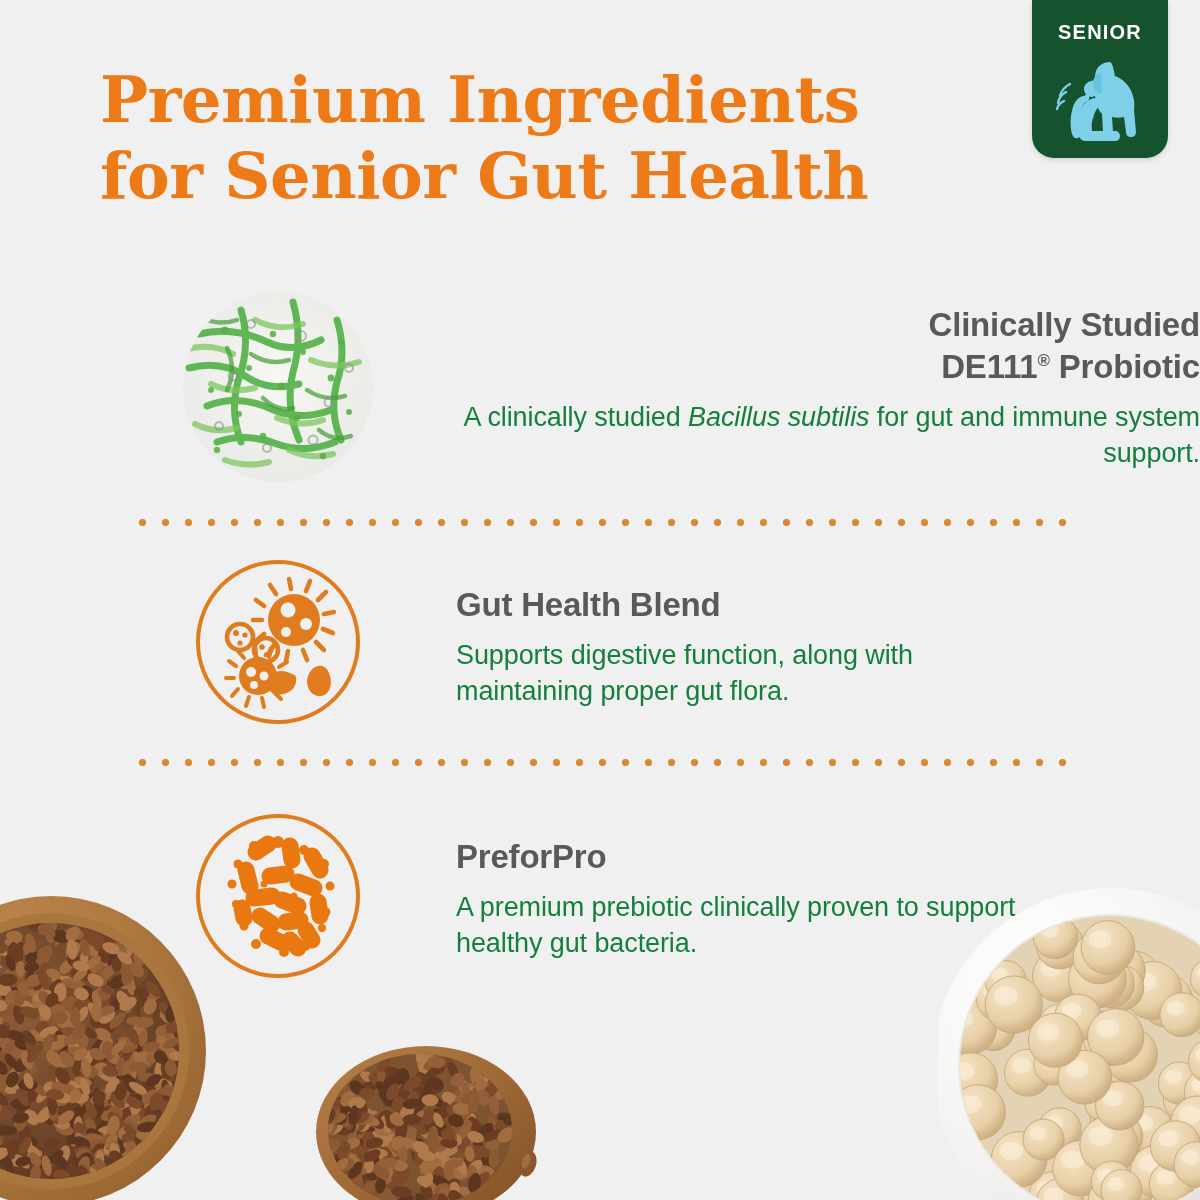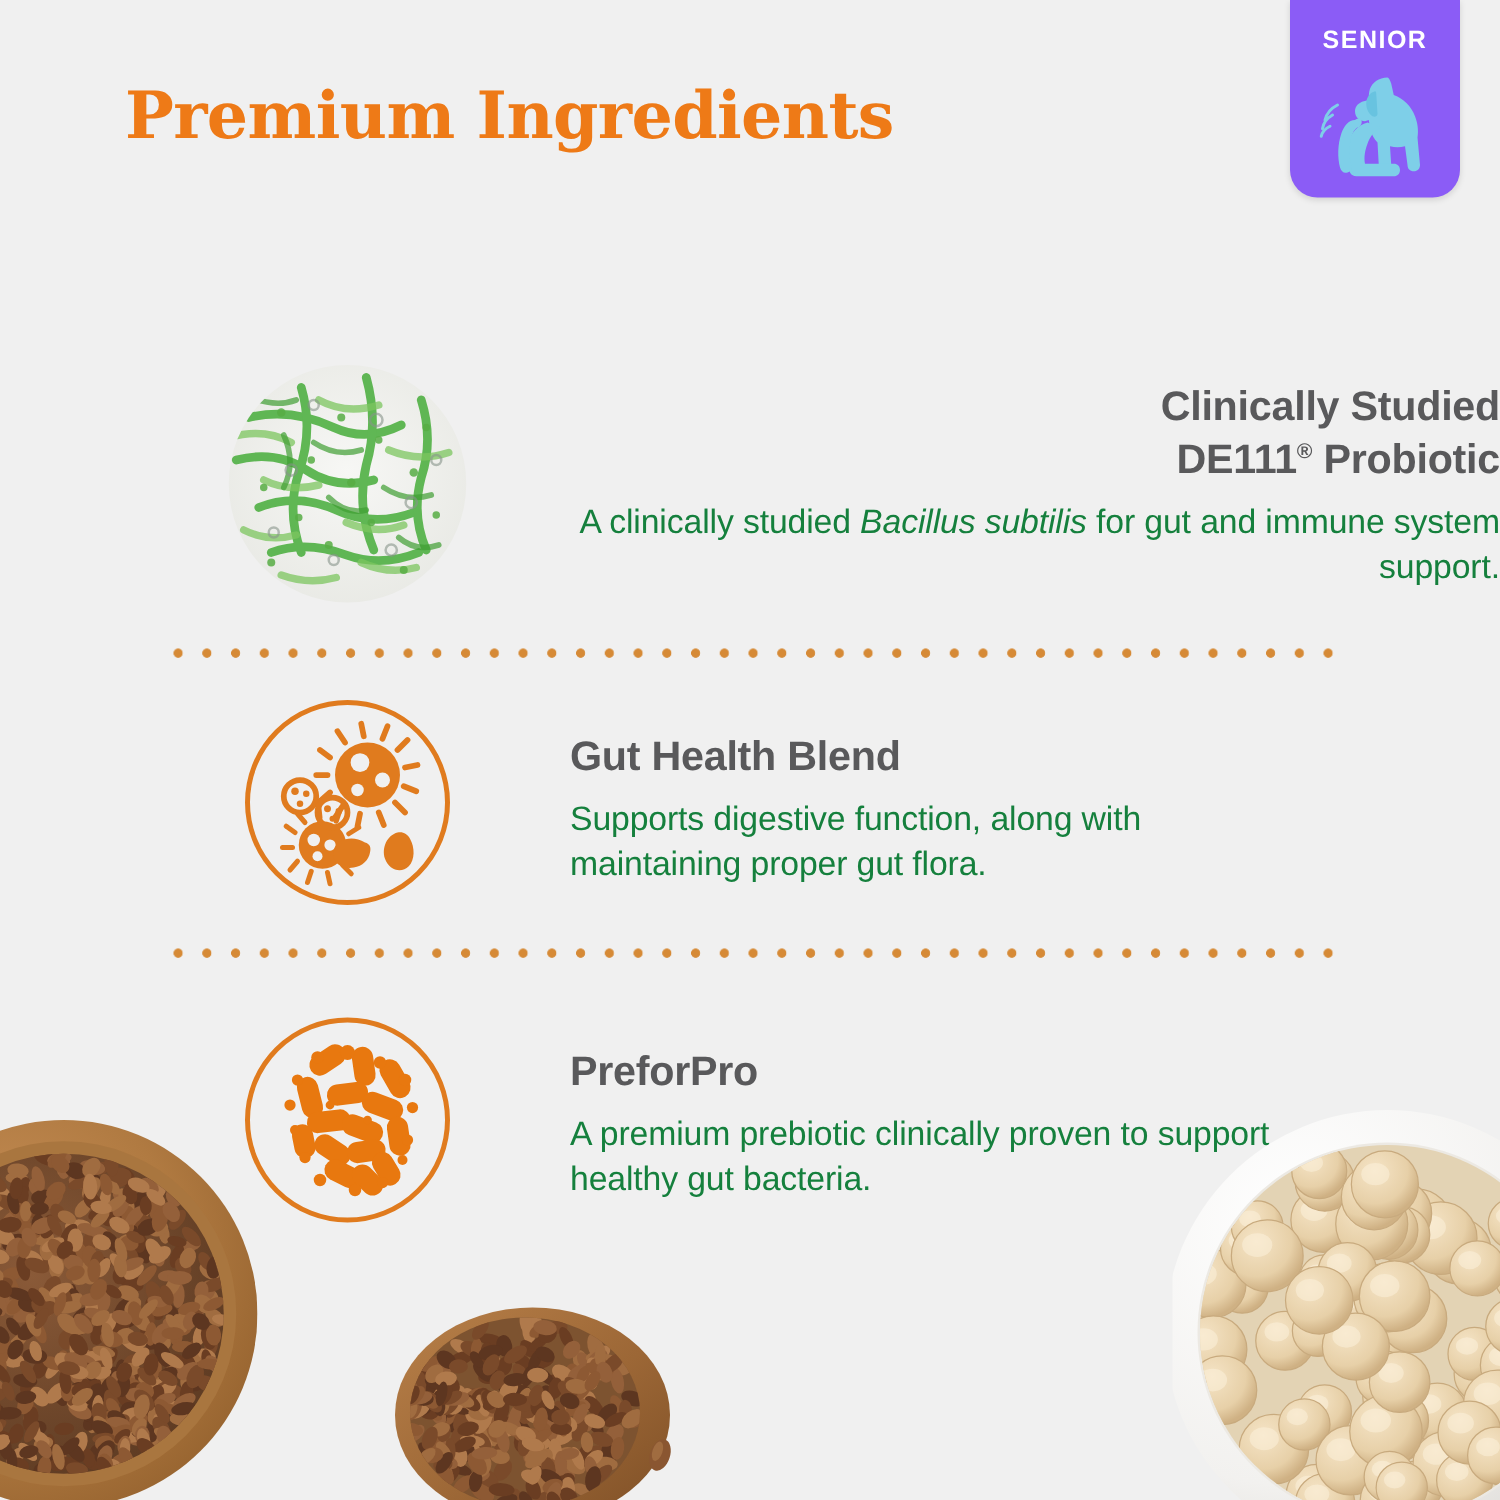--- a/index.html
+++ b/index.html
@@ -7,38 +7,38 @@
     width:1200px; height:1200px;
     background:#f0f0f0;
     font-family:"Liberation Sans", sans-serif;
     overflow:hidden;
   }
   .canvas { position:relative; width:1200px; height:1200px; background:#f0f0f0; }
 
   
   .badge {
     position:absolute; left:1032px; top:0; width:136px; height:158px;
-    background:#8b5cf6;
+    background:#14532d;
     border-bottom-left-radius:22px; border-bottom-right-radius:22px;
     box-shadow:0 2px 5px rgba(0,0,0,.13);
     display:flex; flex-direction:column; align-items:center;
   }
   .badge-label {
     color:#ffffff; font-size:20px; font-weight:bold; letter-spacing:1.2px;
     margin-top:22px; line-height:1;
   }
   .badge-dog { margin-top:4px; }
 
   
   .title {
     position:absolute; left:100px; top:62px; width:900px;
     color:#ee7a17;
     font-family:"DejaVu Serif", serif;
     font-weight:bold;
-    font-size:52px;
+    font-size:64px;
     line-height:1.18;
     letter-spacing:-0.5px;
   }
   .title .line { display:block; }
 
   
   .feature { position:absolute; display:flex; align-items:flex-start; }
   .feature .icon-wrap {
     width:200px; flex:0 0 200px;
     display:flex; align-items:center; justify-content:center;
@@ -105,20 +105,21 @@
       <g stroke="#7ecfe8" stroke-width="2.4" fill="none" stroke-linecap="round">
         <path d="M22 38 Q14 42 12 50"></path>
         <path d="M18 46 Q11 50 10 57"></path>
         <path d="M16 55 Q10 58 9 63"></path>
       </g>
     </svg>
   </div>
 
   <h1 class="title">
     <span class="line">Premium Ingredients</span>
+    <span class="line">for Senior Gut Health</span>
   </h1>
 
   <div class="feature" id="feature-1">
     <div class="icon-wrap">
       <svg width="194" height="194" viewBox="0 0 194 194">
         <defs>
           <clipPath id="circClip">
               <circle cx="97" cy="97" r="95"></circle>
             </clipPath>
           <radialGradient id="slideBg" cx="50%" cy="45%" r="65%">

